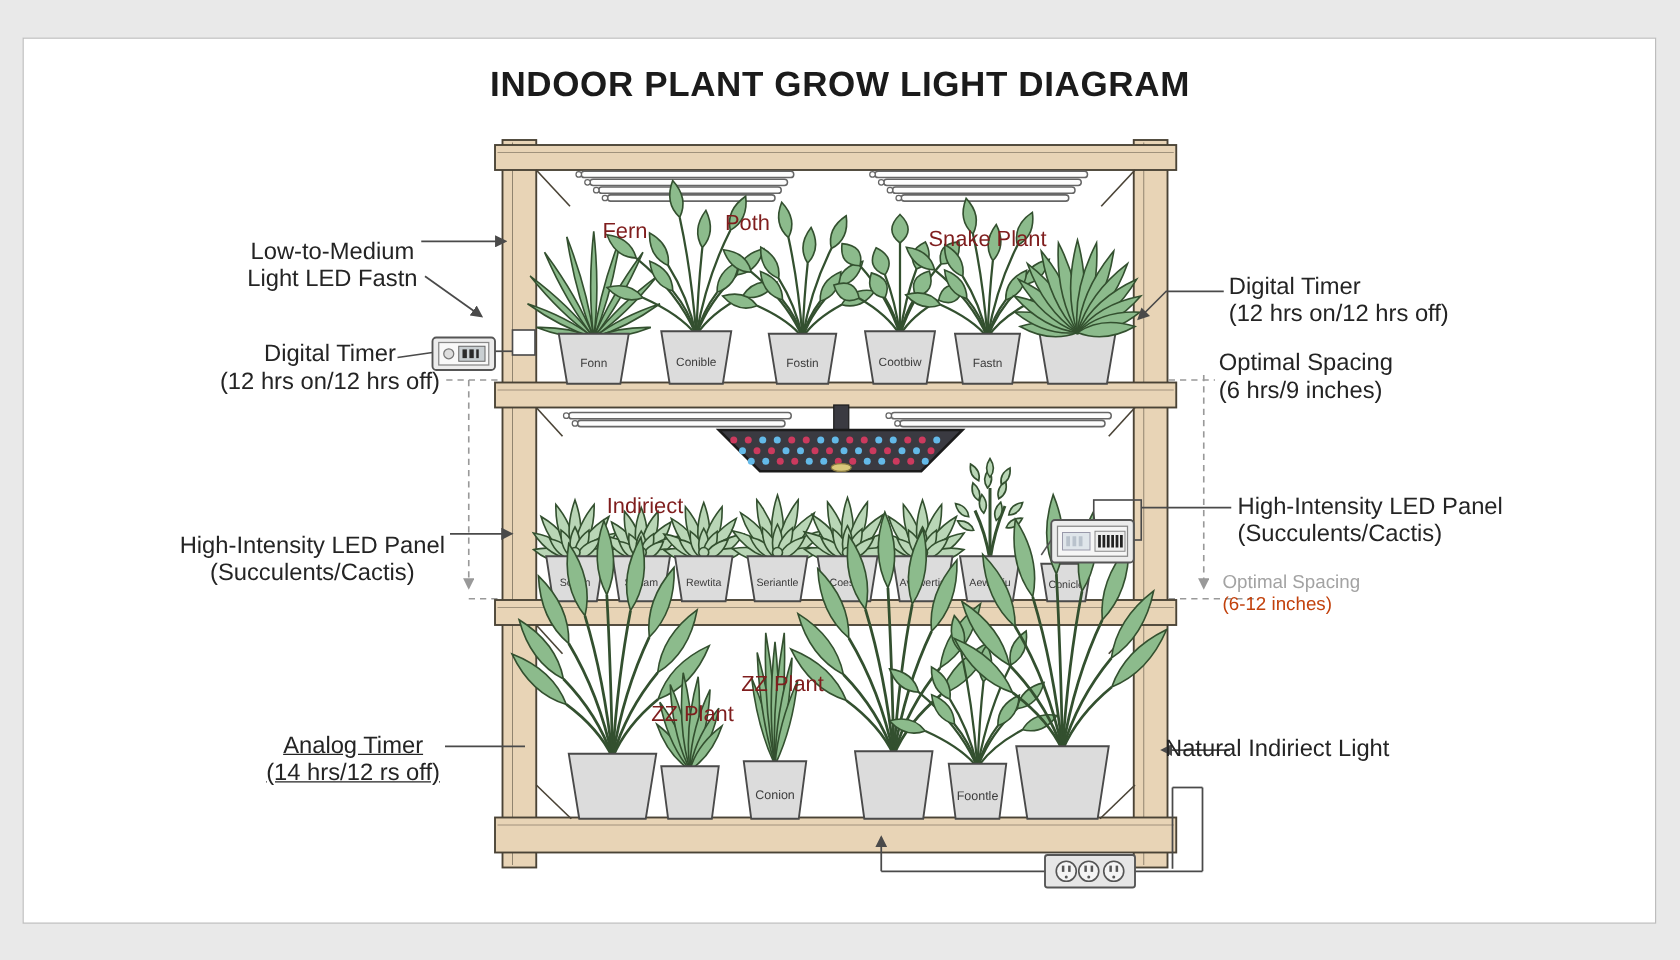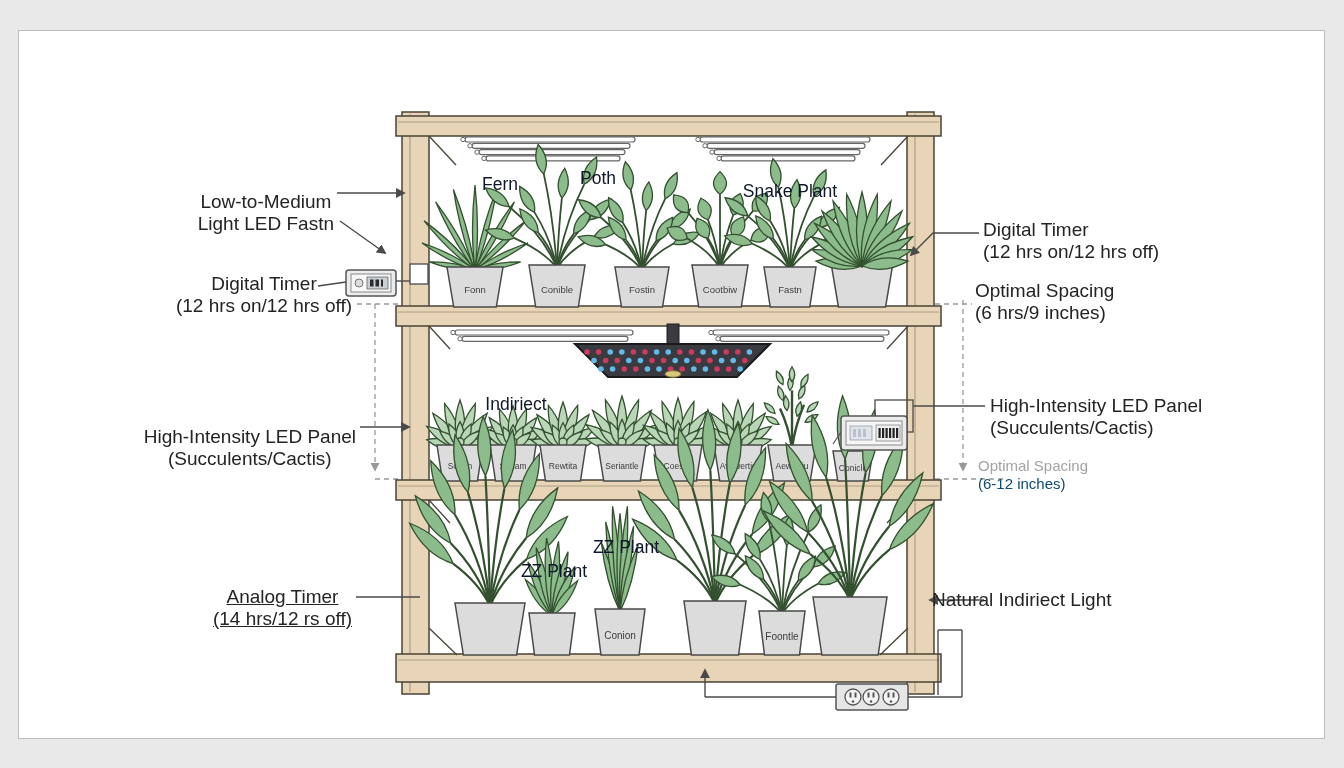--- a/index.html
+++ b/index.html
@@ -6,27 +6,28 @@
   .canvas{position:relative;width:1344px;height:768px;background:#e9e9e9;overflow:hidden;
           font-family:"Liberation Sans",sans-serif;}
   .page{position:absolute;left:18px;top:30px;width:1307px;height:709px;background:#ffffff;
         border:1px solid #bdbdbd;box-sizing:border-box;}
   .title{position:absolute;left:0;top:52px;width:100%;text-align:center;font-size:28px;
          font-weight:600;letter-spacing:.5px;color:#1b1b1b;}
   #diagram-svg{position:absolute;left:0;top:0;}
   .ann{position:absolute;white-space:nowrap;color:#242424;font-size:19px;line-height:22px;}
   .ann.right{text-align:center;margin-top:12px;}
   .ann.muted{font-size:15px;line-height:18px;}
-  .ptitle{position:absolute;transform:translateX(-50%);font-size:17.5px;color:#0f172a;white-space:nowrap;}
+  .ptitle{position:absolute;transform:translateX(-50%);font-size:17.5px;color:#7f1d1d;white-space:nowrap;}
 </style>
 </head>
 <body>
 
 <div class="canvas">
   <div class="page"></div>
+  <div class="title">INDOOR PLANT GROW LIGHT DIAGRAM</div>
   <svg id="diagram-svg" width="1344" height="768" viewBox="0 0 1344 768">
       <defs>
         <marker id="ah" viewBox="0 0 8 8" refX="6.5" refY="4" markerWidth="7" markerHeight="7" orient="auto-start-reverse">
           <path d="M0 0 L8 4 L0 8 Z" fill="#4a4a4a"></path>
         </marker>
         <marker id="ahg" viewBox="0 0 8 8" refX="6.5" refY="4" markerWidth="7" markerHeight="7" orient="auto-start-reverse">
           <path d="M0 0 L8 4 L0 8 Z" fill="#999999"></path>
         </marker>
       </defs>
       <line x1="357" y1="304" x2="428" y2="304" stroke="#999999" stroke-width="1.3" stroke-dasharray="5 4"></line>
@@ -1078,19 +1079,19 @@
       <div class="ann" style="top: 280px; left: 975px;">
         <div>Optimal Spacing</div>
         <div>(6 hrs/9 inches)</div>
       </div>
       <div class="ann" style="top: 395px; left: 990px;">
         <div>High-Intensity LED Panel</div>
         <div>(Succulents/Cactis)</div>
       </div>
       <div class="ann muted" style="top: 457px; left: 978px;">
         <div style="color: rgb(163, 163, 163);">Optimal Spacing</div>
-        <div style="color: #0c4a6e;">(6-12 inches)</div>
+        <div style="color: #c2410c;">(6-12 inches)</div>
       </div>
       <div class="ann" style="top: 589px; left: 932px;">
         <div>Natural Indiriect Light</div>
       </div>
     </div>
 </div>
 
 </body></html>

